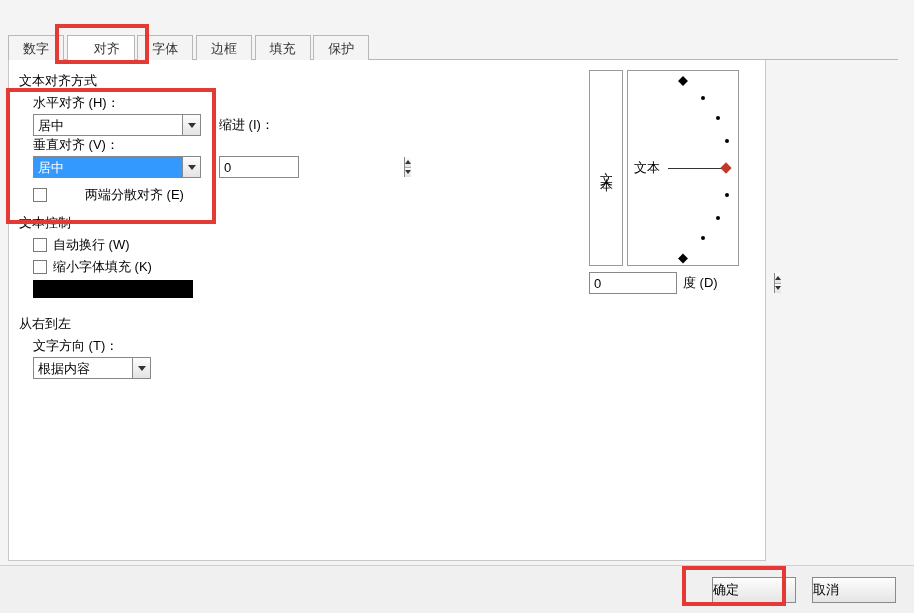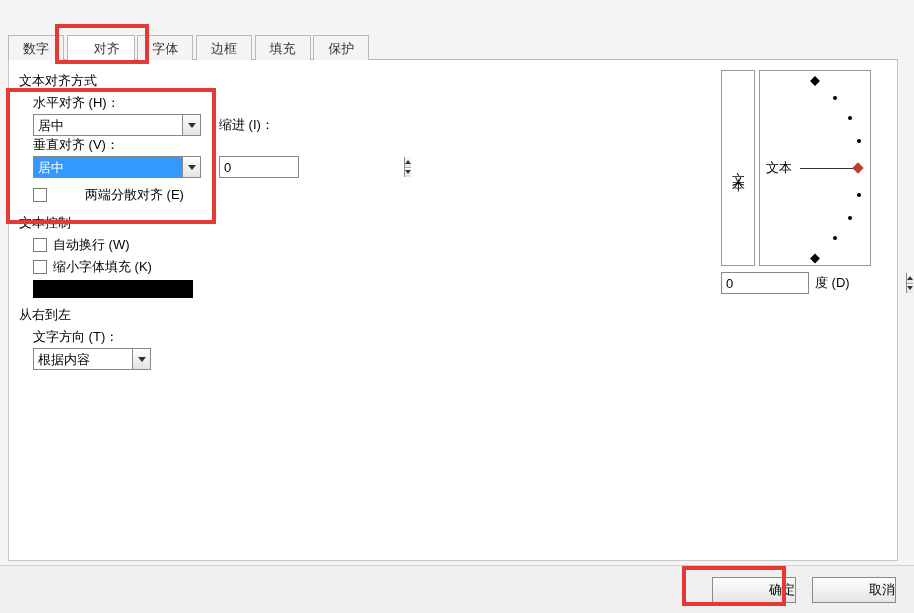--- a/index.html
+++ b/index.html
@@ -42,21 +42,21 @@
     color: #333;
   }
   .tab.active {
     background: #fff;
     border-bottom: 1px solid #fff;
     padding-left: 26px;
   }
   .content {
     position: absolute;
     left: 8px; top: 60px;
-    width: 890px;
+    width: 758px;
     bottom: 52px;
     background: #fff;
     border: 1px solid #c8c8c8;
     border-top: none;
     padding: 10px 10px;
   }
   .section-title {
     margin: 2px 0 4px 0;
   }
   .indent {
@@ -145,21 +145,21 @@
     display:flex; justify-content:flex-end; align-items:center;
     padding-right:18px;
     gap:16px;
   }
   .btn {
     min-width:84px;
     height:26px;
     border:1px solid #8a8a8a;
     background:linear-gradient(#fdfdfd,#e5e5e5);
     cursor:pointer;
-    text-align:right;
+    text-align:left;
     line-height:24px;
     font-size:13px;
   }
 
   
   .orient-group {
     position:absolute;
     right:14px;
     top:6px;
     width:162px;
@@ -264,21 +264,21 @@
         <span>自动换行 (W)</span>
       </div>
       <div class="chk">
         <span class="chk-box"></span>
         <span>缩小字体填充 (K)</span>
       </div>
 
       <div class="blackout" style="position:relative;width:160px;height:18px;margin-top:2px;"></div>
     </div>
 
-    <div class="section-title" style="margin-top:8px;">从右到左</div>
+    <div class="section-title" style="margin-top:17px;">从右到左</div>
     <div class="indent">
       <span class="label">文字方向 (T)：</span>
       <div class="combo" style="width:118px;">
         <span class="combo-text">根据内容</span>
         <span class="combo-btn">
             <span class="triangle-down"></span>
           </span>
       </div>
     </div>
 

